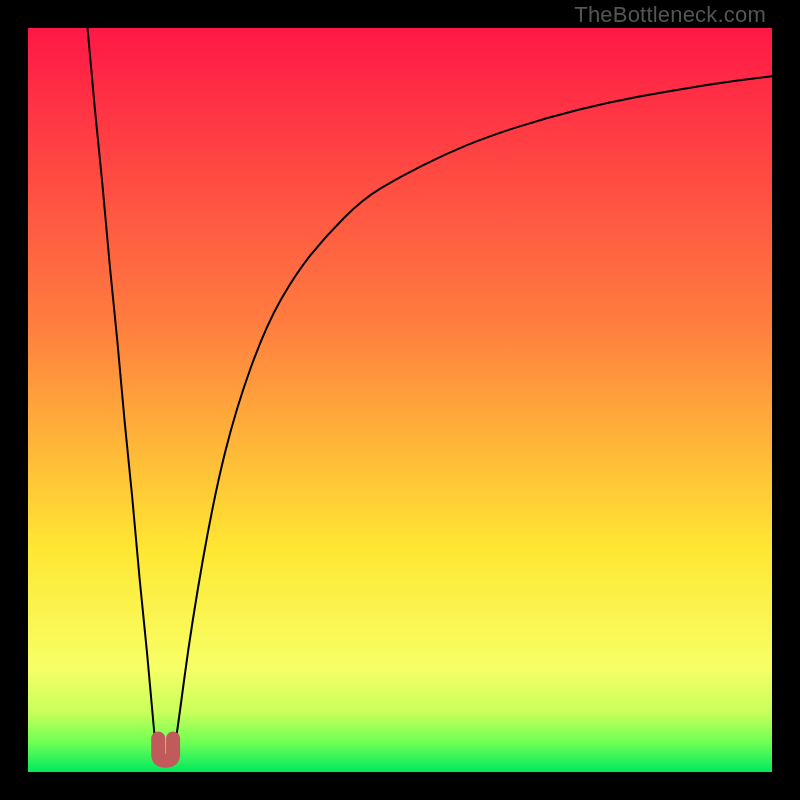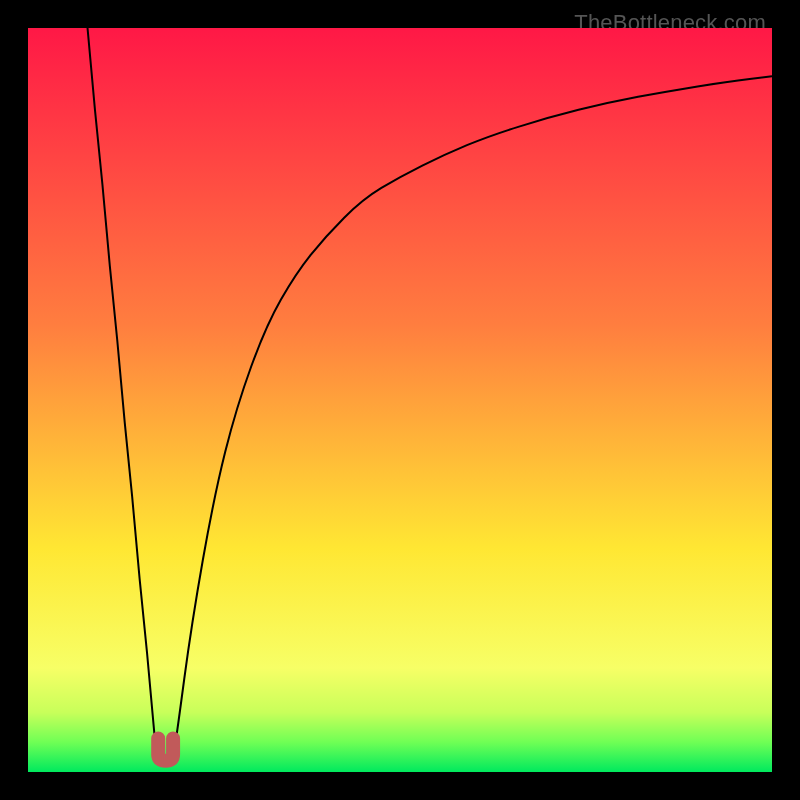--- a/index.html
+++ b/index.html
@@ -14,21 +14,21 @@
   .frame {
     position: absolute;
     left: 28px;
     top: 28px;
     width: 744px;
     height: 744px;
     overflow: hidden;
   }
   .watermark {
     position: absolute;
-    top: 10px;
+    top: 2px;
     right: 34px;
     color: #555;
     font-size: 22px;
     font-weight: 400;
     letter-spacing: 0.2px;
   }
   svg {
     display: block;
   }
   .curve {

